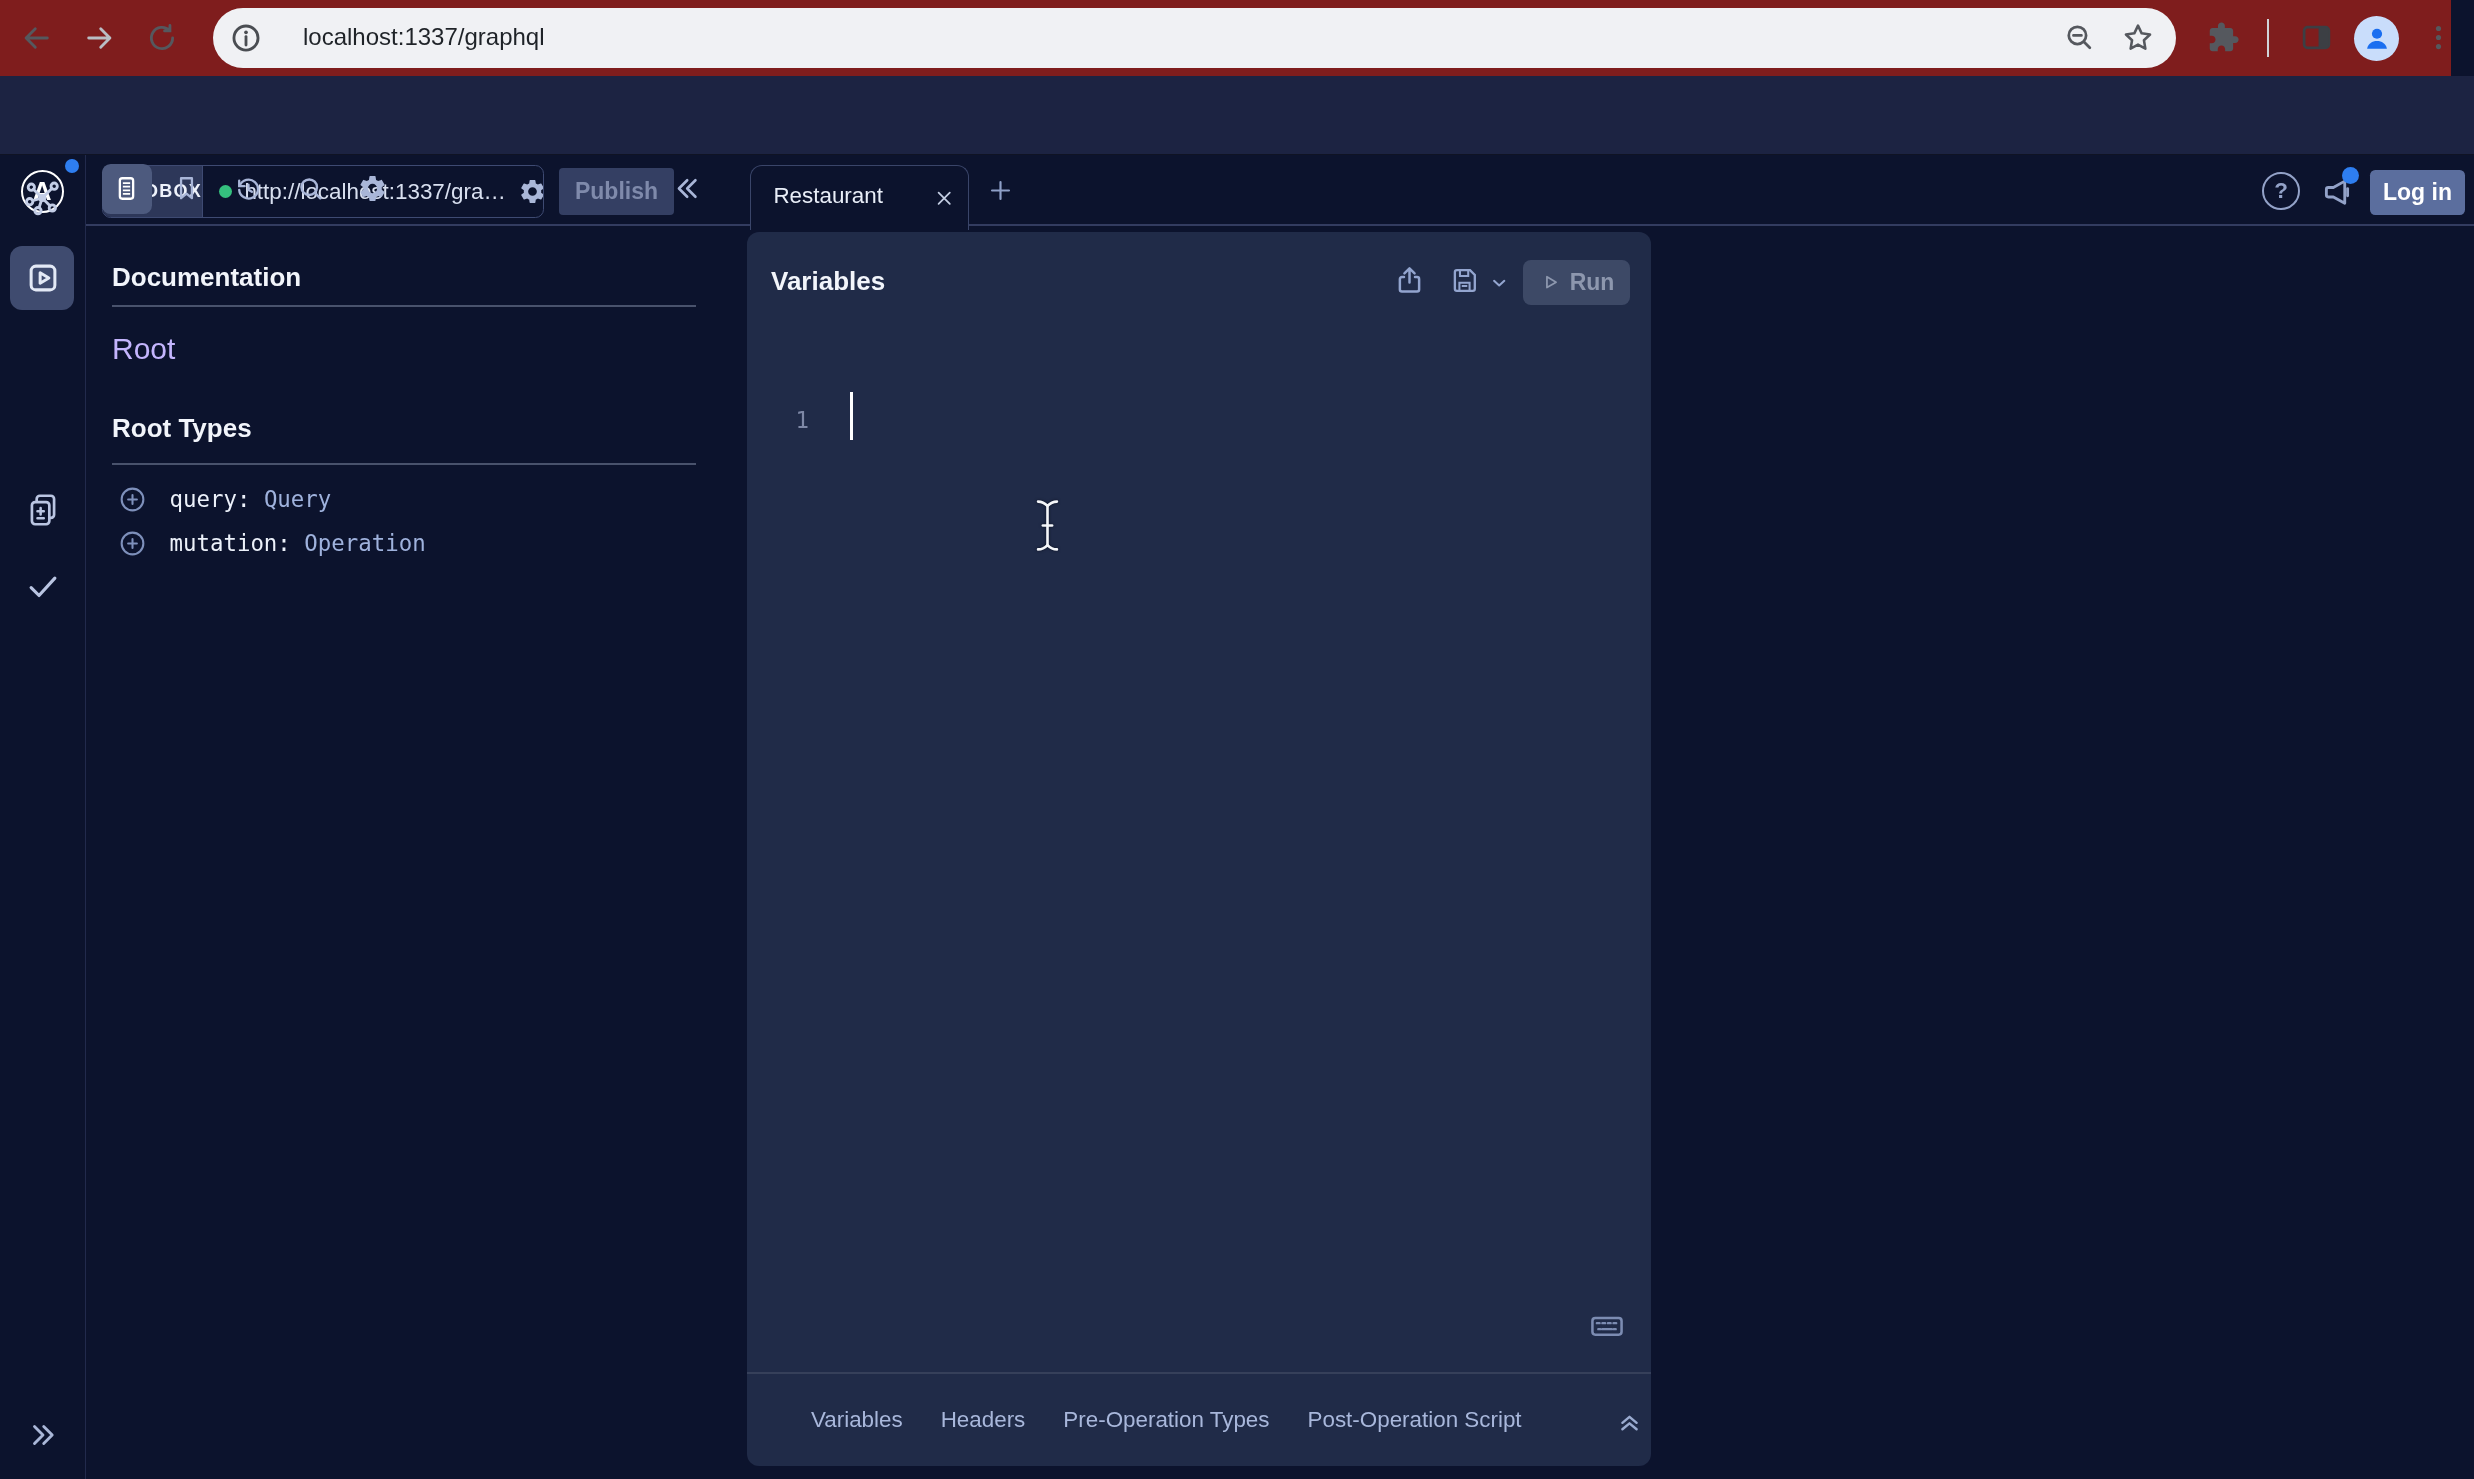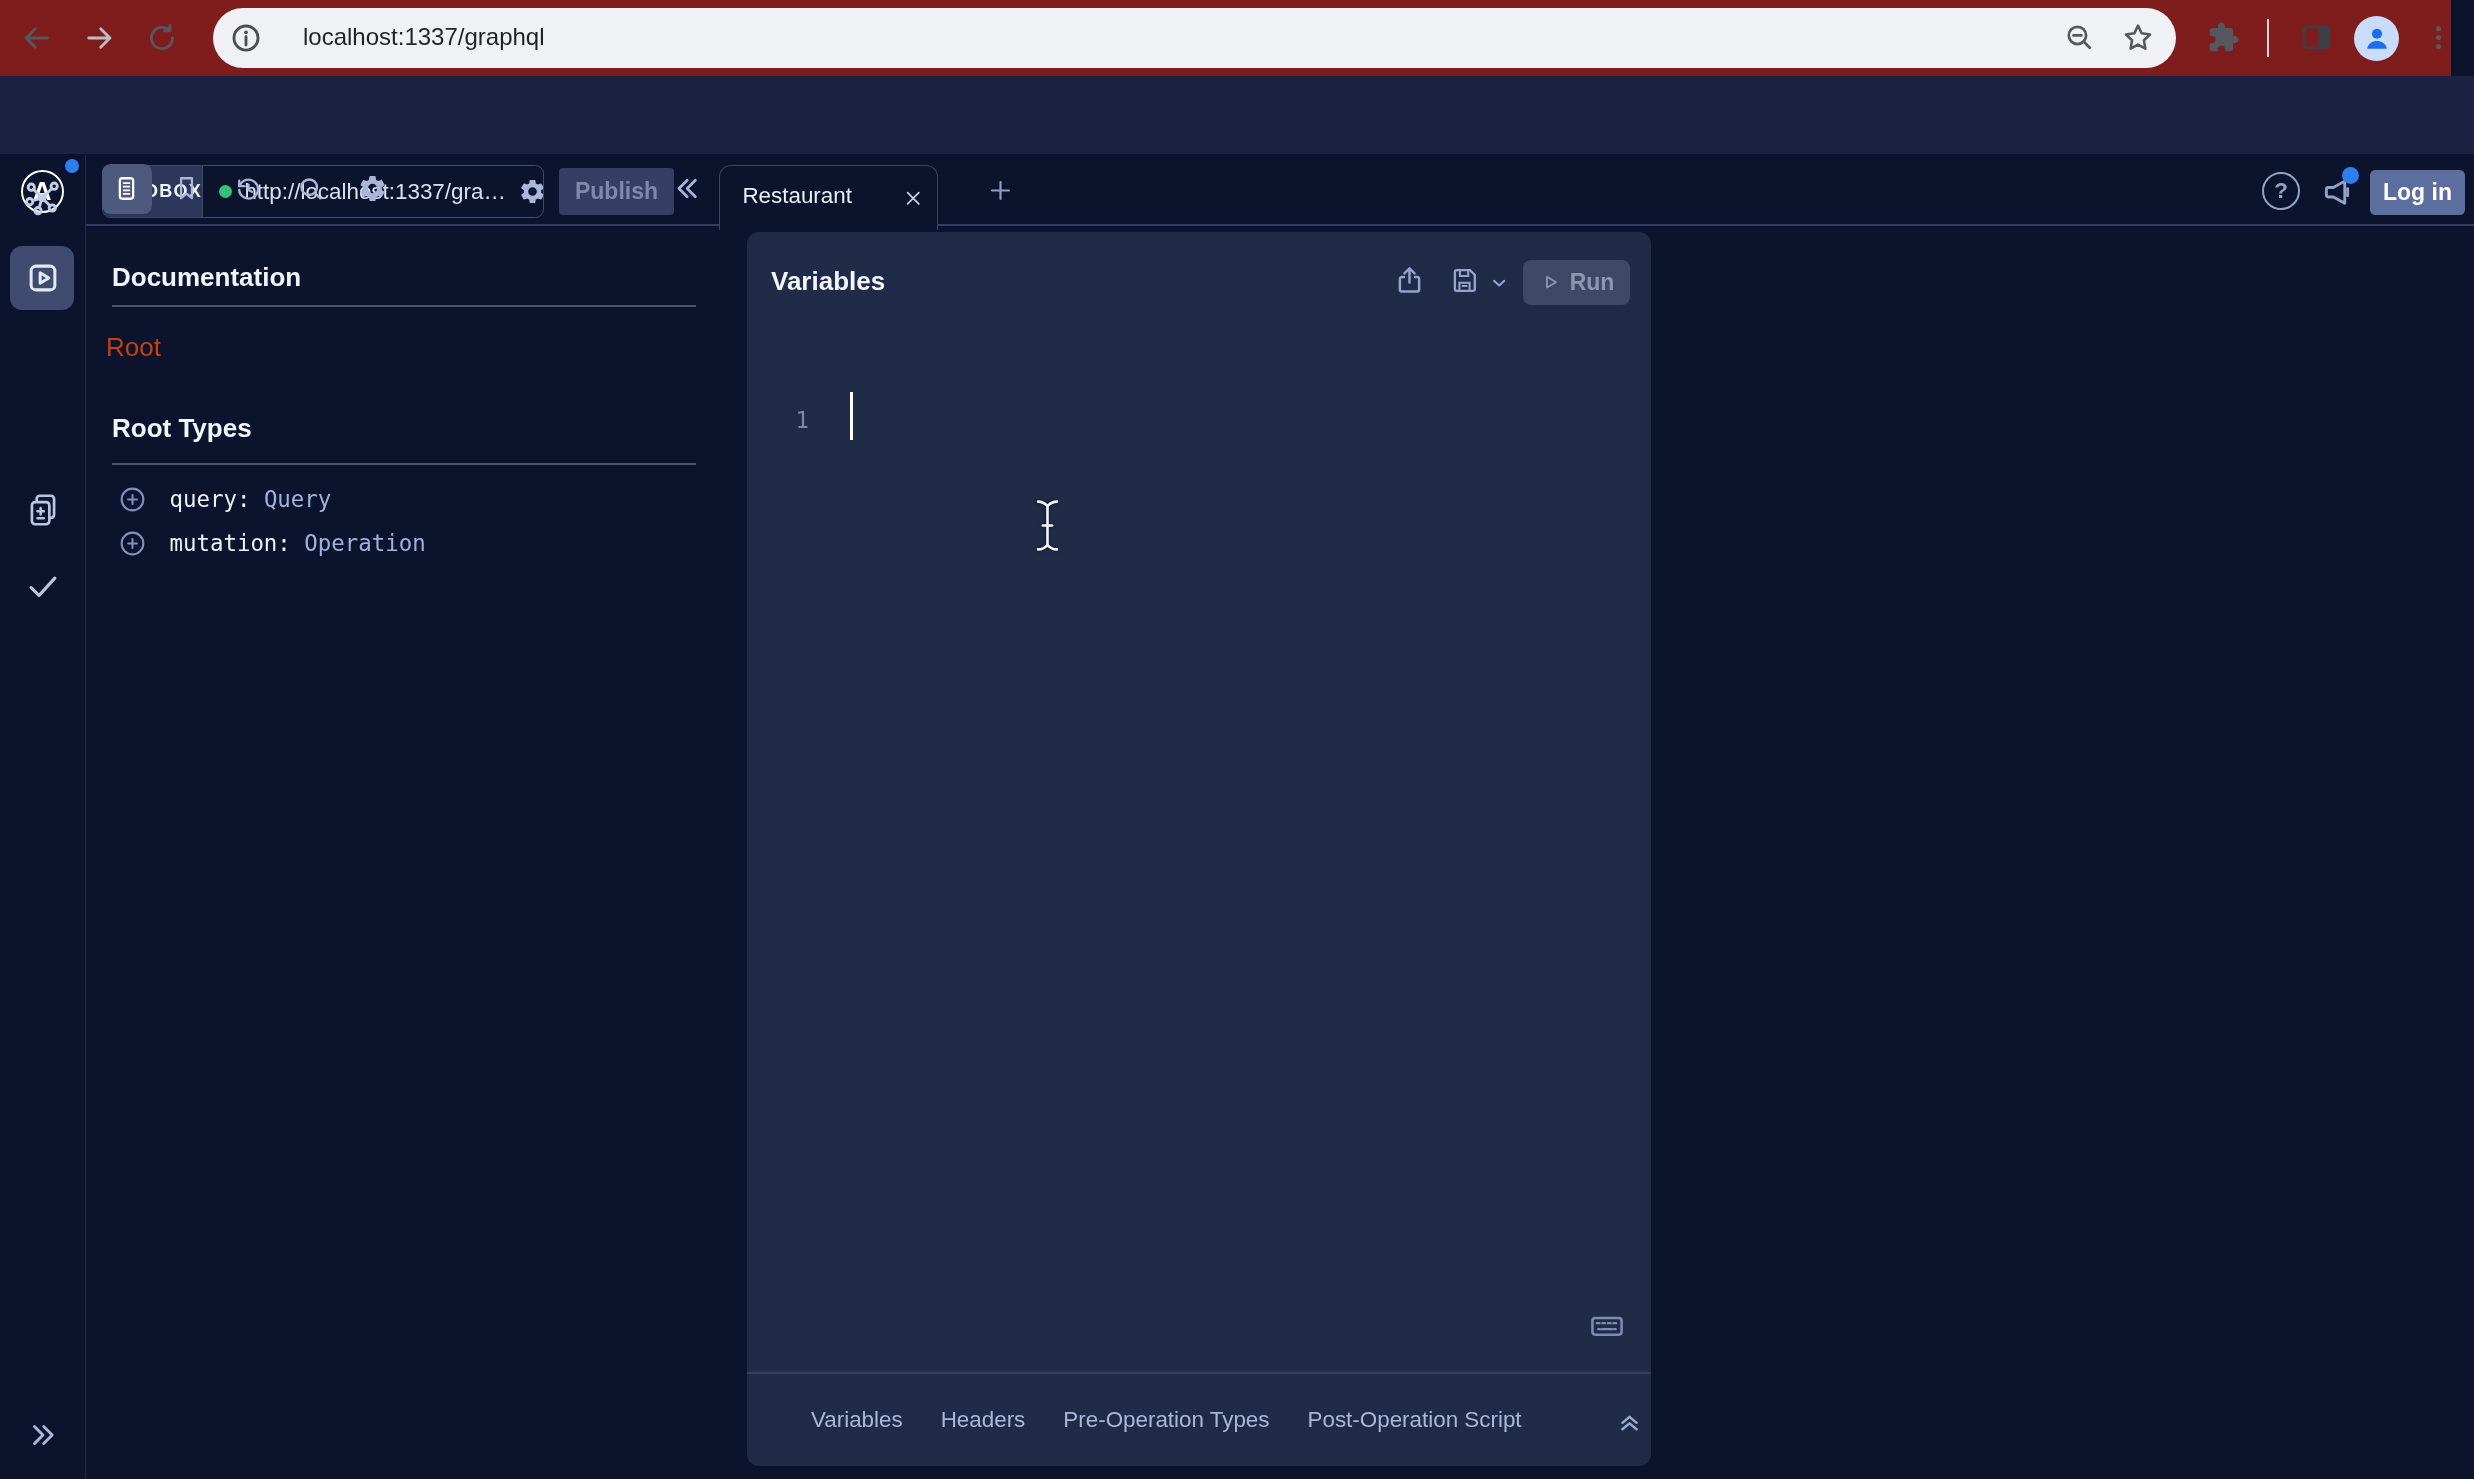--- a/index.html
+++ b/index.html
@@ -47,21 +47,21 @@
                   background:#3f4b6f; border-radius:12px; }
   
   #hdivider { position:absolute; left:86px; top:224px; width:2389px; height:1.7px; background:#333c60; }
   #docs-panel { position:absolute; left:86px; top:155px; width:660px; height:1324px; }
   .doc-div { position:absolute; left:26px; width:584px; height:1.7px; background:rgba(190,200,226,.35); }
   .doc-h { position:absolute; left:26px; color:#f2f5fb; font-size:26px; font-weight:bold; }
   .field-row { position:absolute; left:31px; height:38px; display:flex; align-items:center; gap:21.5px; }
   .field-text { font-family:"DejaVu Sans Mono", monospace; font-size:22.4px; color:#ecf1fa; white-space:pre; }
   .field-type { font-family:"DejaVu Sans Mono", monospace; font-size:22.4px; color:#9fb2dd; cursor:pointer; }
   
-  #tab-active { position:absolute; left:719px; top:165px; width:219px; height:65px; background:#0c132d;
+  #tab-active { position:absolute; left:750px; top:165px; width:219px; height:65px; background:#0c132d;
                 border:1.7px solid #3a4569; border-bottom:none; border-radius:12px 12px 0 0; z-index:4; }
   #tab-label { position:absolute; left:22.4px; top:17px; font-size:22.4px; color:#e9eef8; }
   
   #op-panel { position:absolute; left:747px; top:232px; width:904px; height:1234px;
               background:#202b48; border-radius:12px; }
   #op-title { position:absolute; left:24px; top:34px; font-size:26px; font-weight:bold; color:#f2f5fb; }
   #run-btn { position:absolute; left:776px; top:27.6px; width:107px; height:45px;
              background:rgba(130,143,171,.30); border:none; border-radius:8px; color:#8d97ae;
              font-size:23px; font-weight:bold; display:flex; align-items:center; justify-content:center;
              gap:8.6px; cursor:default; }
@@ -254,21 +254,21 @@
         </svg>
     </button>
     <button class="btn" style="left:580px; top:13px; width:41px; height:41px; color:#a9b6d8">
       <svg width="33" height="33" viewBox="0 0 24 24">
           <path d="M12.5 6l-6 6 6 6M18.5 6l-6 6 6 6" fill="none" stroke="currentColor" stroke-width="1.9" stroke-linecap="round" stroke-linejoin="round"></path>
         </svg>
     </button>
 
     <h2 class="doc-h" style="top:107px">Documentation</h2>
     <div class="doc-div" style="top:150px"></div>
-    <div class="abs" style="left:20px; top:177px; font-size:26px; color:#c2410c; cursor:pointer">Root</div>
+    <div class="abs" style="left:26px; top:177px; font-size:30px; color:#c4b5fd; cursor:pointer">Root</div>
     <h2 class="doc-h" style="top:258px">Root Types</h2>
     <div class="doc-div" style="top:308px"></div>
 
     <div class="field-row" style="top:325px">
       <button class="btn" style="position:static; width:31px; height:31px; color:#7e90bb">
         <svg width="31" height="31" viewBox="0 0 24 24">
             <circle cx="12" cy="12" r="8.4" fill="none" stroke="currentColor" stroke-width="1.6"></circle>
             <path d="M12 8.6v6.8M8.6 12h6.8" stroke="currentColor" stroke-width="1.6" stroke-linecap="round"></path>
           </svg>
       </button>

